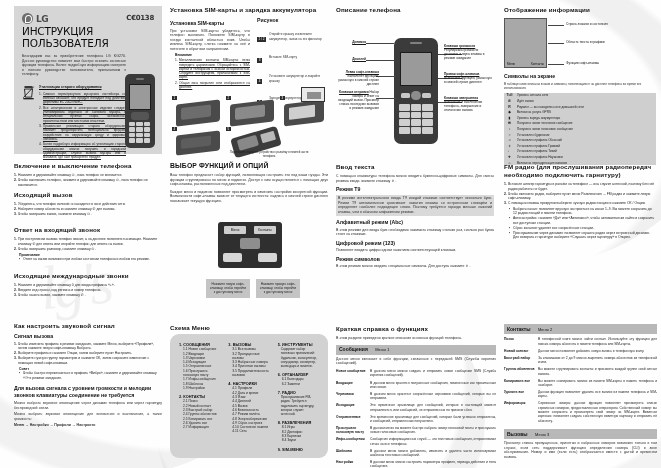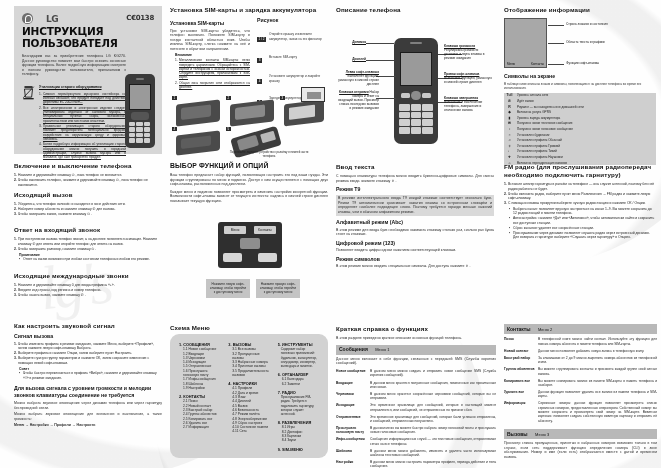--- a/index.html
+++ b/index.html
@@ -71,21 +71,21 @@
   }
   .hdr-band .mnum { font-weight: normal; font-size: 4px; margin-left: 6px; }
 
   
   #masthead {
     left: 14px; top: 6px; width: 148px; height: 148px;
     background: #d6d6d6;
     border: 0;
   }
   #masthead .inner { padding: 7px 8px 6px 8px; position: relative; height: 100%; }
-  .lg-logo { display: flex; align-items: center; gap: 13px; text-align: center; }
+  .lg-logo { display: flex; align-items: center; gap: 3px; text-align: center; }
   .lg-circle {
     width: 11px; height: 11px; border-radius: 50%;
     background: #6e6e6e; position: relative;
   }
   .lg-circle:after {
     content: ""; position: absolute; left: 2.5px; top: 2px;
     width: 5px; height: 6px; border: 1px solid #fff; border-radius: 50% 50% 50% 0;
   }
   .lg-word {
     font-size: 9px; font-weight: bold; color: #4a4a4a;
@@ -96,21 +96,21 @@
     font-size: 7px; font-weight: bold; color: #333;
     font-family: "DejaVu Sans", sans-serif; letter-spacing: -.3px;
   }
   .model-line {
     margin-top: 11px; font-size: 11px; font-weight: bold;
     color: #1c1c1c; letter-spacing: .5px;
     font-family: "DejaVu Sans", sans-serif;
   }
   .model-line .bar { color: #555; font-weight: normal; }
   .manual-title {
-    margin-top: 1px; font-size: 10.5px; font-weight: bold;
+    margin-top: 1px; font-size: 10.5px; font-weight: normal;
     color: #0d0d0d; letter-spacing: -.2px; line-height: 12px;
     font-family: "DejaVu Sans", sans-serif;
   }
   .intro-p { margin-top: 5px; width: 104px; }
   .warn-wrap { margin-top: 8px; display: flex; gap: 4px; width: 104px; }
   .bin-icon { width: 13px; flex: 0 0 13px; }
   .warn-head { font-size: 3.6px; font-weight: bold; text-decoration: underline; color: #111; line-height: 5px; }
   .warn-list { list-style: none; margin-top: 2px; }
   .warn-list li {
     font-size: 3.2px; line-height: 4.2px; color: #222;

